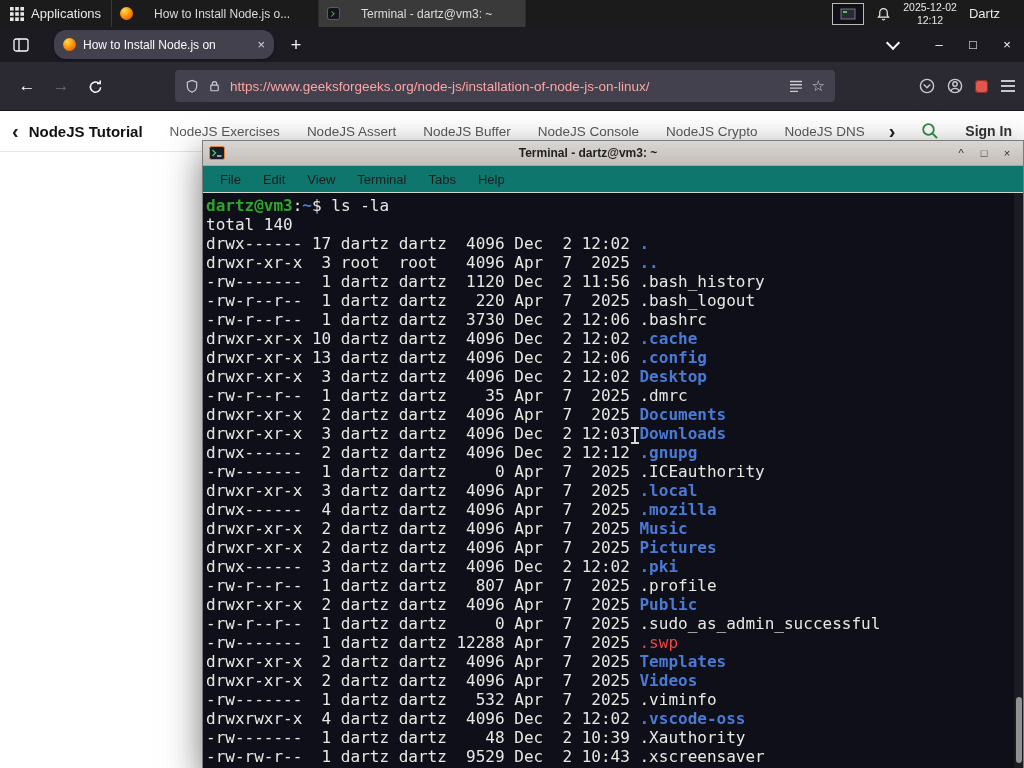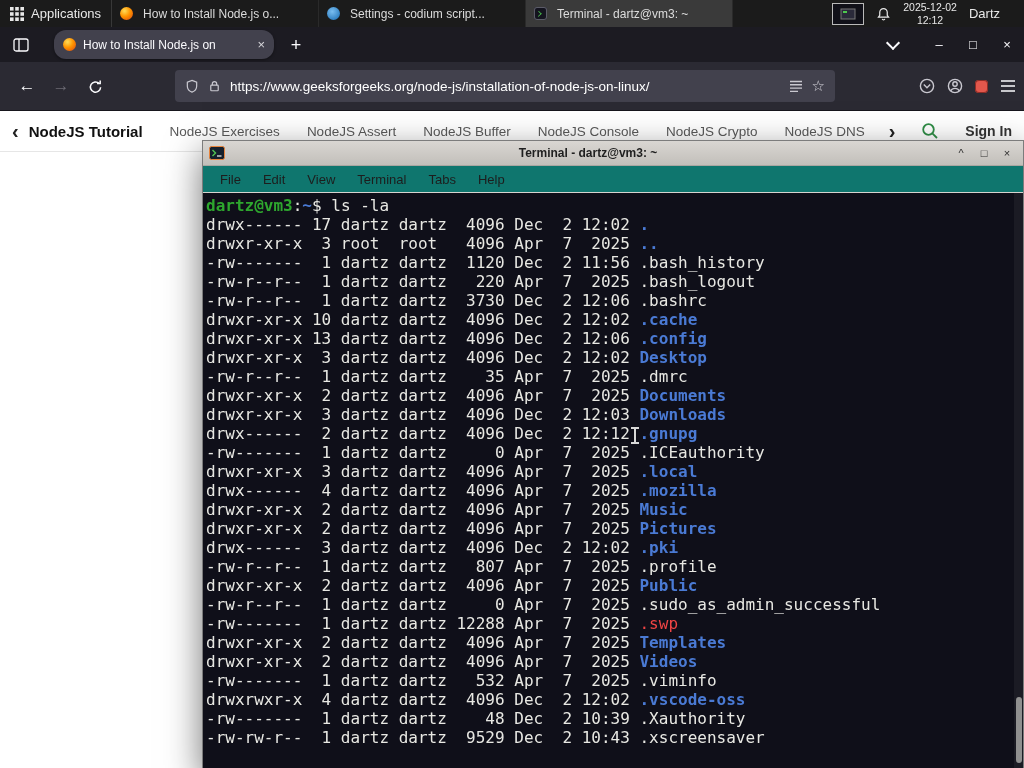--- a/index.html
+++ b/index.html
@@ -5,21 +5,21 @@
   html,body{margin:0;padding:0;background:#000;}
   .screen{position:relative;width:1024px;height:768px;overflow:hidden;background:#fff;
           font-family:"Liberation Sans",sans-serif;}
 
   
   .panel{position:absolute;top:0;left:0;right:0;height:27px;background:#1b1b1b;color:#e8e8e8;
          display:flex;align-items:center;z-index:60;}
   .apps-btn{display:flex;align-items:center;gap:7px;padding:0 10px;height:100%;
             font-size:13px;border-right:1px solid #383838;cursor:default;}
   .taskbar{display:flex;height:100%;}
-  .win-btn{width:190px;display:flex;gap:10px;align-items:center;height:100%;padding:0 8px;
+  .win-btn{width:190px;display:flex;gap:21px;align-items:center;height:100%;padding:0 8px;
            font-size:12px;color:#dcdcdc;border-right:1px solid #2a2a2a;overflow:hidden;}
   .win-btn.active{background:#3a3a3a;}
   .tb-label{white-space:nowrap;overflow:hidden;text-overflow:clip;}
   .tb-ico{width:13px;height:13px;border-radius:50%;flex:none;}
   .tb-ico.firefox{background:radial-gradient(circle at 35% 30%,#ffd54f 5%,#ff9500 45%,#e5590c 85%);}
   .tb-ico.codium{background:radial-gradient(circle at 40% 35%,#79bdf0,#2f7fc1 75%);}
   .tb-ico.terminal{border-radius:3px;background:#14141f;box-shadow:inset 0 0 0 1px #5c5c68;position:relative;}
   .tb-ico.terminal::before{content:"";position:absolute;left:2px;top:4px;width:4px;height:4px;
         border-right:1.5px solid #4ec94e;border-bottom:1.5px solid transparent;
         border-top:1.5px solid #4ec94e;transform:rotate(45deg) scale(.8);}
@@ -45,21 +45,21 @@
   .winctl{display:flex;margin-left:14px;}
   .winctl .wbtn{width:34px;height:35px;display:grid;place-items:center;font-size:13px;color:#fbfbfe;}
 
   .toolbar{position:absolute;top:62px;left:0;right:0;height:48px;background:#2b2a33;
            display:flex;align-items:center;color:#fbfbfe;z-index:10;border-bottom:1px solid #17161d;}
   .navbtn{width:34px;height:34px;display:grid;place-items:center;font-size:17px;border-radius:4px;}
   .navbtn.back{margin-left:10px;}
   .navbtn.fwd{color:#6c6b74;}
   .urlbar{position:absolute;left:175px;top:8px;width:640px;height:32px;background:#42414d;
           border-radius:4px;display:flex;align-items:center;padding:0 10px;gap:9px;}
-  .url-text{font-size:13.5px;color:#ffffff;flex:1;white-space:nowrap;overflow:hidden;}
+  .url-text{font-size:13.5px;color:#fca5a5;flex:1;white-space:nowrap;overflow:hidden;}
   .star{font-size:15px;color:#d3d2d9;}
   .toolbar-right{position:absolute;right:8px;top:8px;height:32px;display:flex;gap:12px;align-items:center;}
   .recdot{width:13px;height:13px;border-radius:4px;background:#e2574c;box-shadow:0 0 0 1px #8f2d26 inset;}
 
   .content{position:absolute;top:111px;left:0;right:0;bottom:0;background:#ffffff;z-index:5;}
   .sitenav{height:40px;border-bottom:1px solid #e6e6e6;display:flex;align-items:center;
            padding:0 12px;font-size:13.5px;color:#5a5a5a;}
   .nav-scroll{display:flex;align-items:center;gap:27px;flex:1;overflow:hidden;white-space:nowrap;}
   .nav-item{flex:none;}
   .nav-item.first{font-weight:bold;color:#111;font-size:15px;}
@@ -121,24 +121,20 @@
         </g>
           </svg>
       </span>
       <span>Applications</span>
     </div>
     <div class="taskbar">
         <div class="win-btn">
           <span class="tb-ico firefox"></span>
           <span class="tb-label">How to Install Node.js o...</span>
         </div>
-        <div class="win-btn">
-          <span class="tb-ico codium"></span>
-          <span class="tb-label">Settings - codium script...</span>
-        </div>
         <div class="win-btn active">
           <span class="tb-ico terminal"></span>
           <span class="tb-label">Terminal - dartz@vm3: ~</span>
         </div>
       </div>
     <div class="panel-right">
       <div class="pager">
         <svg width="16" height="12" viewBox="0 0 16 12">
             <rect x="1" y="1" width="14" height="10" fill="#2a2a3a" stroke="#777"></rect>
             <rect x="3" y="3" width="4" height="2" fill="#4ec94e"></rect>
@@ -278,20 +274,21 @@
     <div class="termmenu">
         <span class="mitem">File</span>
         <span class="mitem">Edit</span>
         <span class="mitem">View</span>
         <span class="mitem">Terminal</span>
         <span class="mitem">Tabs</span>
         <span class="mitem">Help</span>
       </div>
     <div class="termbody">
       <div class="tline"><span class="green">dartz@vm3</span><span>:</span><span class="blue">~</span><span>$ </span><span>ls -la</span></div>
+      <div class="tline">total 140</div>
       <div>
           <div class="tline"><span class="meta">drwx------ 17 dartz dartz  4096 Dec  2 12:02 </span><span class="dir">.</span></div>
           <div class="tline"><span class="meta">drwxr-xr-x  3 root  root   4096 Apr  7  2025 </span><span class="dir">..</span></div>
           <div class="tline"><span class="meta">-rw-------  1 dartz dartz  1120 Dec  2 11:56 </span><span class="file">.bash_history</span></div>
           <div class="tline"><span class="meta">-rw-r--r--  1 dartz dartz   220 Apr  7  2025 </span><span class="file">.bash_logout</span></div>
           <div class="tline"><span class="meta">-rw-r--r--  1 dartz dartz  3730 Dec  2 12:06 </span><span class="file">.bashrc</span></div>
           <div class="tline"><span class="meta">drwxr-xr-x 10 dartz dartz  4096 Dec  2 12:02 </span><span class="dir">.cache</span></div>
           <div class="tline"><span class="meta">drwxr-xr-x 13 dartz dartz  4096 Dec  2 12:06 </span><span class="dir">.config</span></div>
           <div class="tline"><span class="meta">drwxr-xr-x  3 dartz dartz  4096 Dec  2 12:02 </span><span class="dir">Desktop</span></div>
           <div class="tline"><span class="meta">-rw-r--r--  1 dartz dartz    35 Apr  7  2025 </span><span class="file">.dmrc</span></div>

